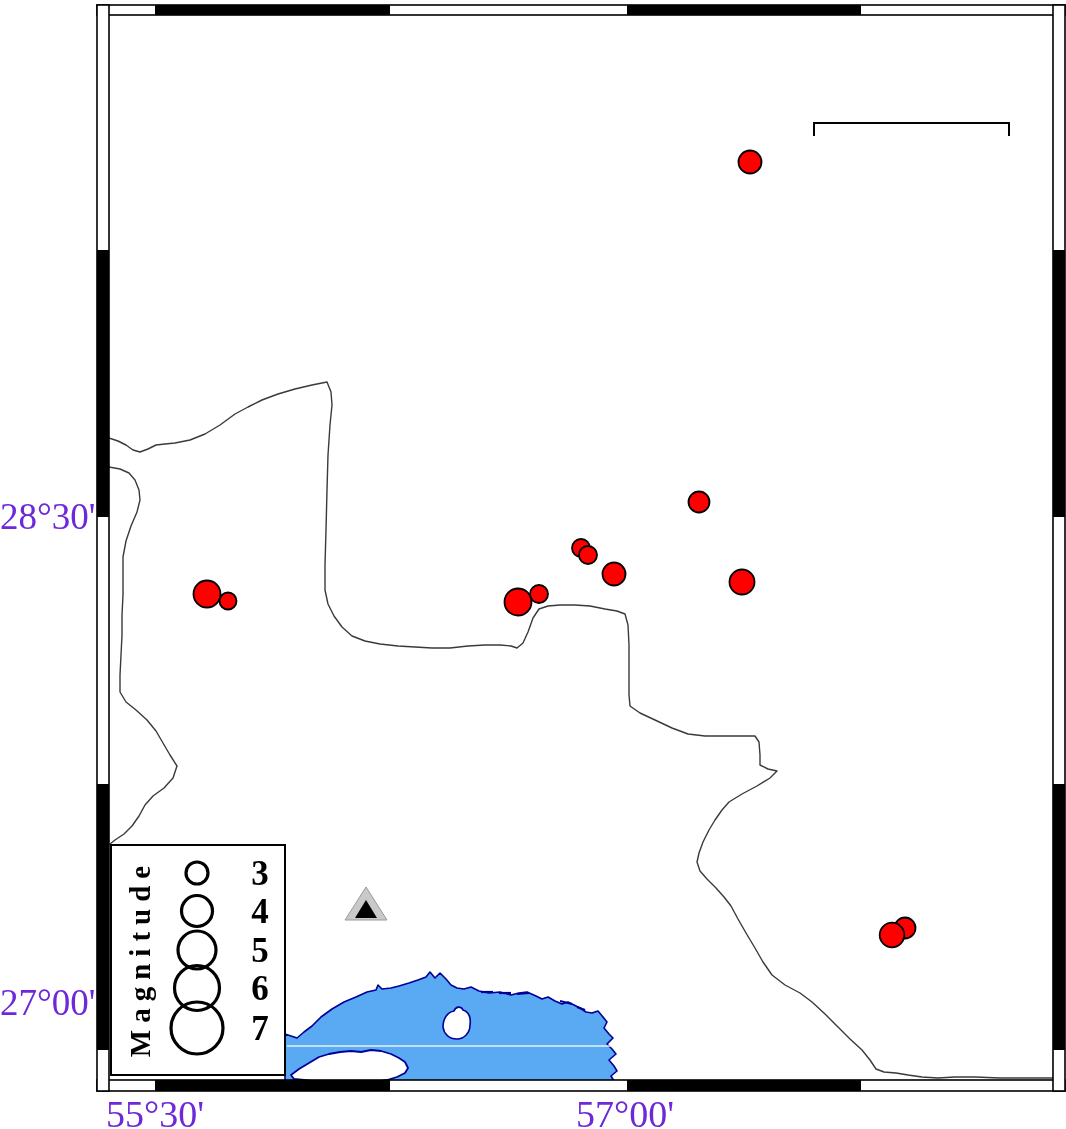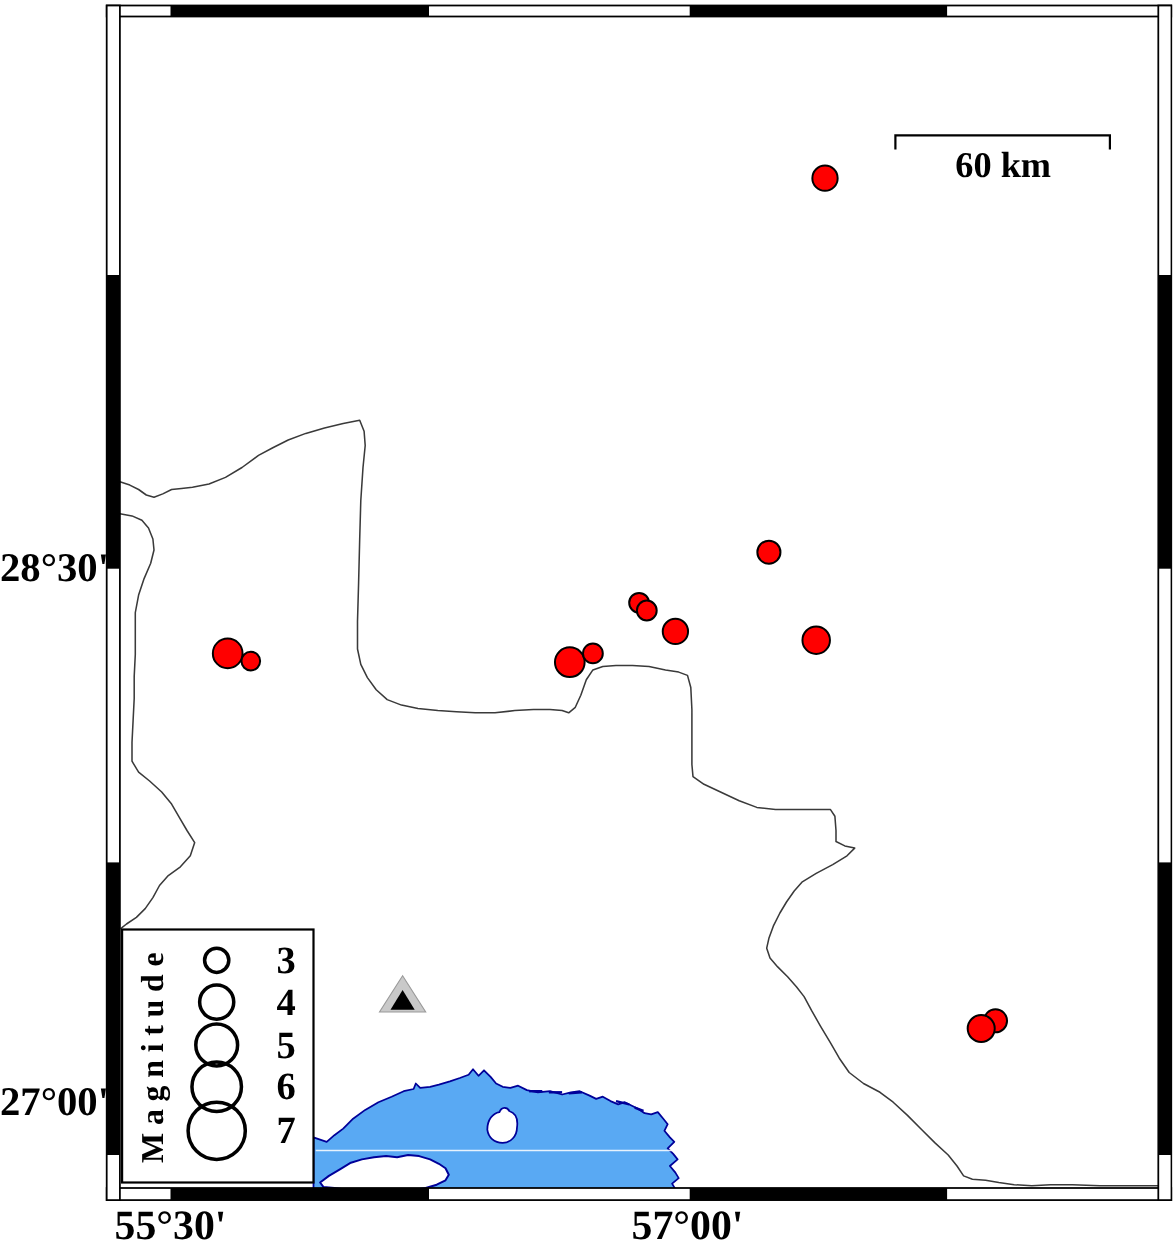--- a/index.html
+++ b/index.html
@@ -6,22 +6,22 @@
   #stage{
     position:relative;
     width:1066px;height:1129px;
     background:#ffffff;
     font-family:"Liberation Serif","DejaVu Serif",serif;
     overflow:hidden;
   }
   #mapsvg{position:absolute;left:0;top:0;}
   .axis-label{
     position:absolute;
-    font-weight:bold;
-    color:#000000;
+    font-weight:normal;
+    color:#6d28d9;
     white-space:nowrap;
   }
   .axis-label.left{
     left:0;width:88px;text-align:right;
     font-size:37px;line-height:44px;
   }
   .axis-label.bottom{
     width:180px;text-align:center;
     font-size:38px;line-height:44px;
   }
@@ -153,21 +153,20 @@
         <circle cx="197" cy="988" r="22.5" fill="none" stroke="#000000" stroke-width="3.2"></circle>
         <circle cx="197" cy="1028" r="26" fill="none" stroke="#000000" stroke-width="3.2"></circle>
       </g>
   </svg>
 
   <div class="axis-label left" style="top:495px;">28°30'</div>
   <div class="axis-label left" style="top:981px;">27°00'</div>
   <div class="axis-label bottom" style="left:65px;top:1092px;">55°30'</div>
   <div class="axis-label bottom" style="left:535px;top:1092px;">57°00'</div>
 
-  <div class="scale-label">60 km</div>
 
   <div class="legend-title">Magnitude</div>
 
   <div id="legend-nums">
       <div class="legend-num" style="left: 260px; top: 873px;">3</div>
       <div class="legend-num" style="left: 260px; top: 911px;">4</div>
       <div class="legend-num" style="left: 260px; top: 950px;">5</div>
       <div class="legend-num" style="left: 260px; top: 988px;">6</div>
       <div class="legend-num" style="left: 260px; top: 1028px;">7</div>
     </div>

